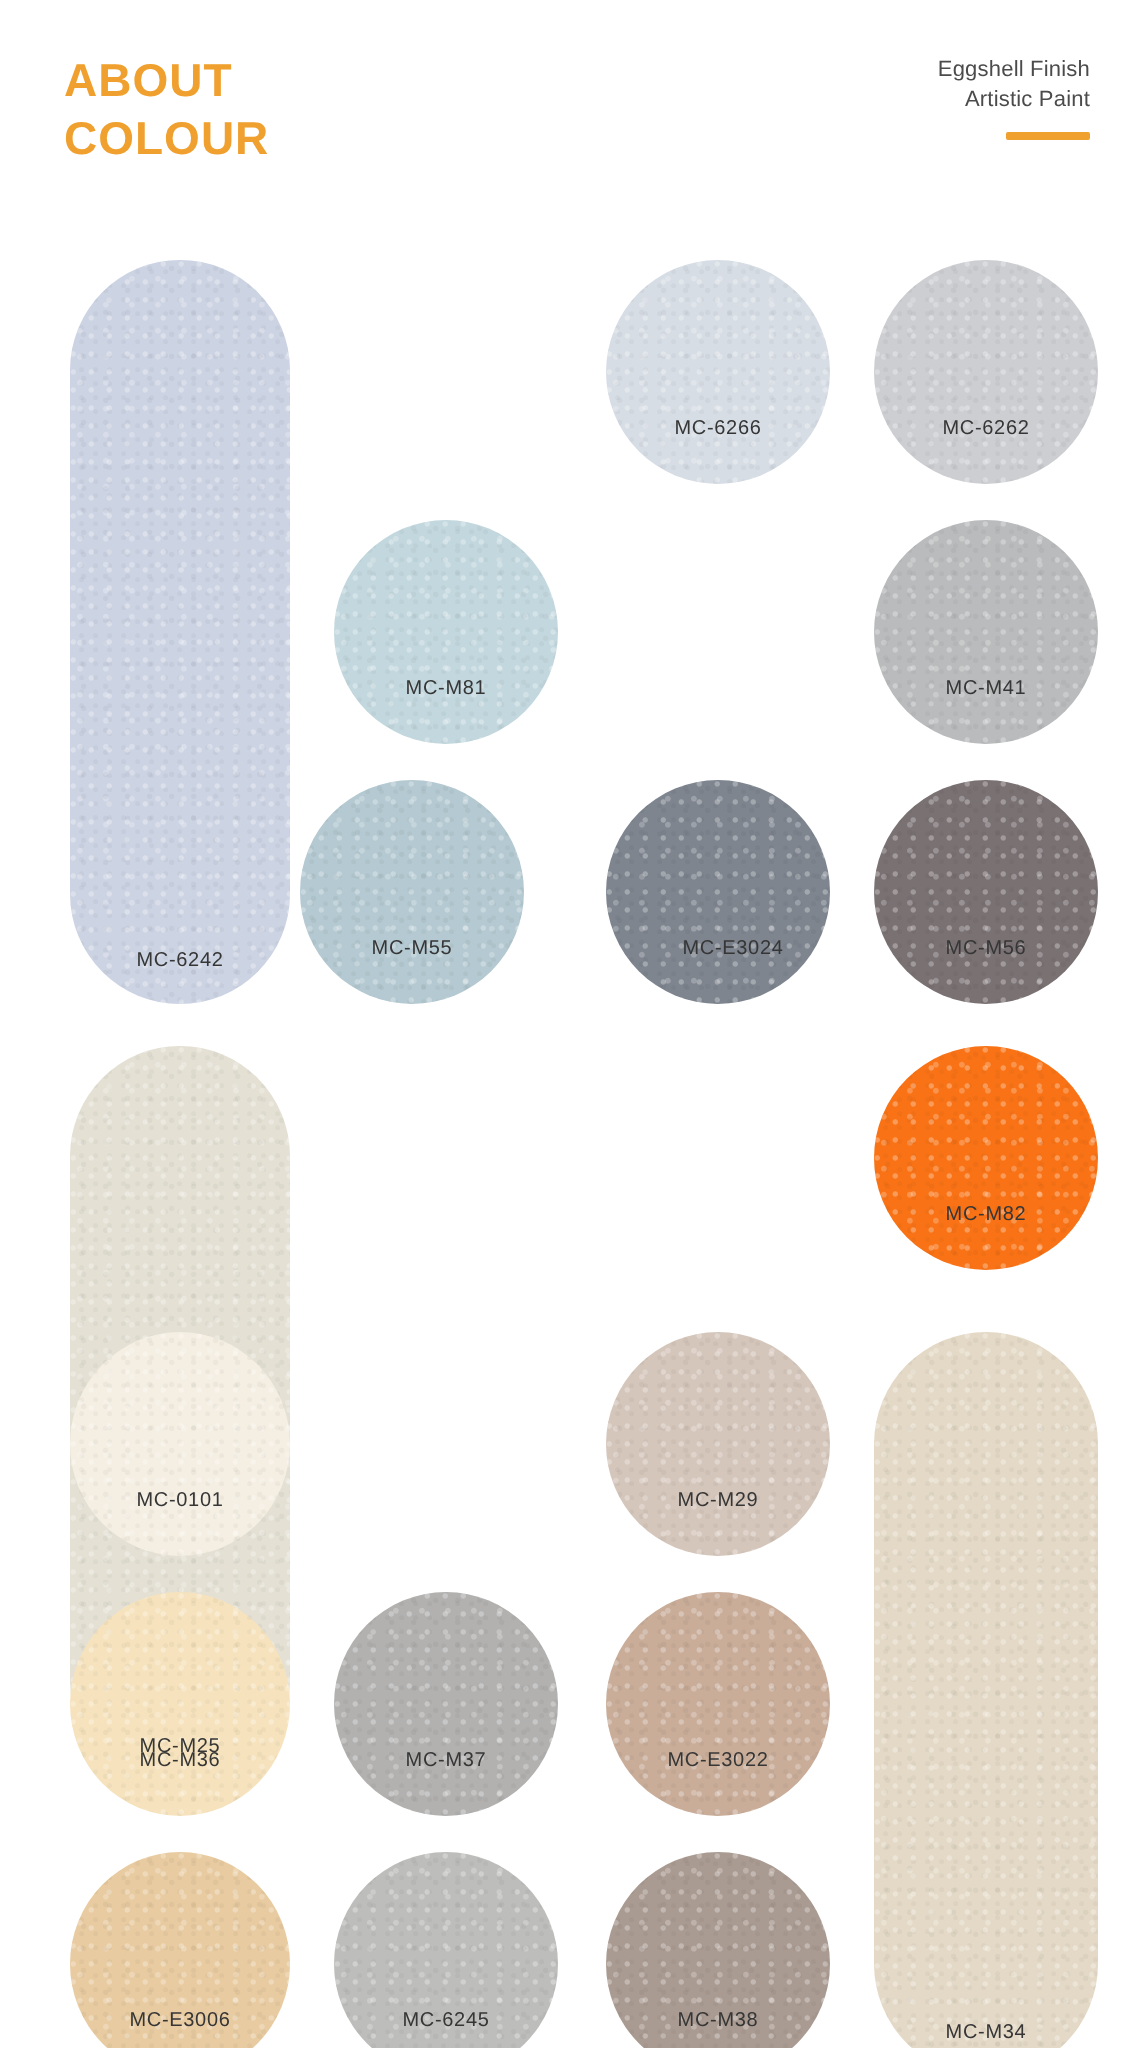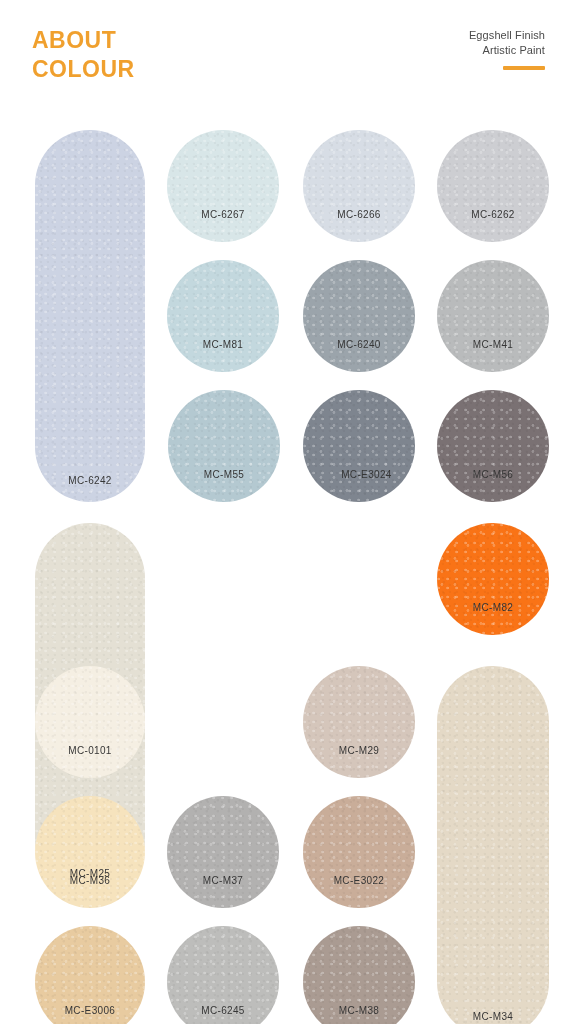--- a/index.html
+++ b/index.html
@@ -121,39 +121,33 @@
       <span class="sub">Eggshell Finish</span>
       <span class="sub">Artistic Paint</span>
       <div class="accent-rule"></div>
     </div>
   </div>
 
   <div class="section" id="section-cool">
       <div class="swatch pill" style="left: 35px; width: 110px; top: 18px; height: 372px; background: rgb(204, 211, 227);">
         <span class="swatch-label" style="color: rgb(54, 54, 54);">MC-6242</span>
       </div>
-      <div class="swatch circle" style="left: 167px; width: 112px; top: 18px; height: 112px; background: rgb(216, 230, 232);">
-        <span class="swatch-label" style="color: rgb(54, 54, 54);">MC-6267</span>
-      </div>
       <div class="swatch circle" style="left: 303px; width: 112px; top: 18px; height: 112px; background: rgb(215, 221, 229);">
         <span class="swatch-label" style="color: rgb(54, 54, 54);">MC-6266</span>
       </div>
       <div class="swatch circle" style="left: 437px; width: 112px; top: 18px; height: 112px; background: rgb(205, 206, 210);">
         <span class="swatch-label" style="color: rgb(54, 54, 54); margin-top: 28px;">MC-6262</span>
       </div>
       <div class="swatch circle" style="left: 167px; width: 112px; top: 148px; height: 112px; background: rgb(195, 216, 222);">
         <span class="swatch-label" style="color: rgb(54, 54, 54);">MC-M81</span>
       </div>
-      <div class="swatch circle" style="left: 303px; width: 112px; top: 148px; height: 112px; background: rgb(155, 164, 171);">
-        <span class="swatch-label" style="color: rgb(54, 54, 54);">MC-6240</span>
-      </div>
       <div class="swatch circle" style="left: 437px; width: 112px; top: 148px; height: 112px; background: rgb(185, 187, 188);">
         <span class="swatch-label" style="color: rgb(54, 54, 54);">MC-M41</span>
       </div>
-      <div class="swatch circle" style="left: 168px; width: 112px; top: 278px; height: 112px; background: rgb(180, 201, 209);">
+      <div class="swatch circle" style="left: 150px; width: 112px; top: 278px; height: 112px; background: rgb(180, 201, 209);">
         <span class="swatch-label" style="color: rgb(54, 54, 54);">MC-M55</span>
       </div>
       <div class="swatch circle" style="left: 303px; width: 112px; top: 278px; height: 112px; background: rgb(126, 133, 143);">
         <span class="swatch-label" style="color: rgb(54, 54, 54); margin-left: 15px;">MC-E3024</span>
       </div>
       <div class="swatch circle" style="left: 437px; width: 112px; top: 278px; height: 112px; background: rgb(122, 113, 115);">
         <span class="swatch-label" style="color: rgb(54, 54, 54);">MC-M56</span>
       </div>
     </div>
   <div class="section" id="section-neutral">

